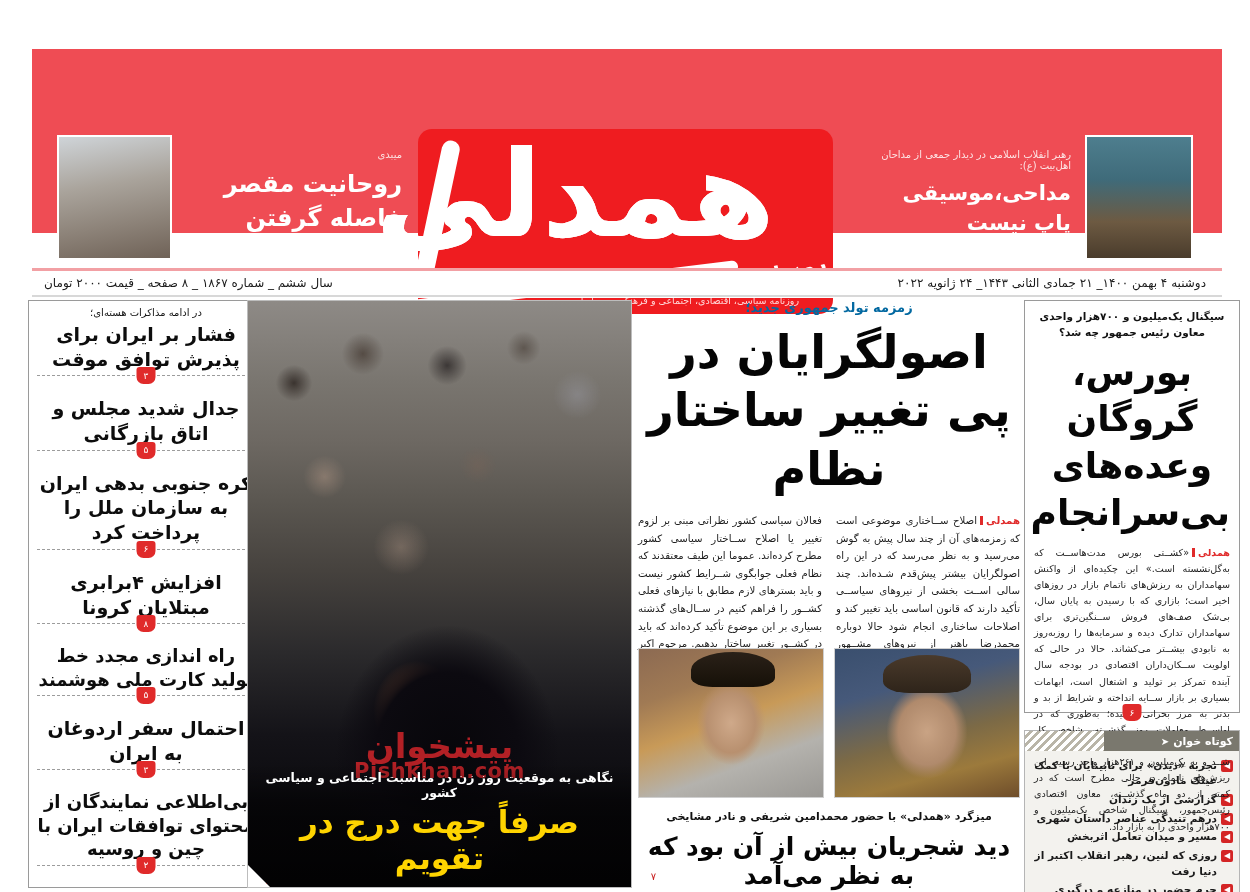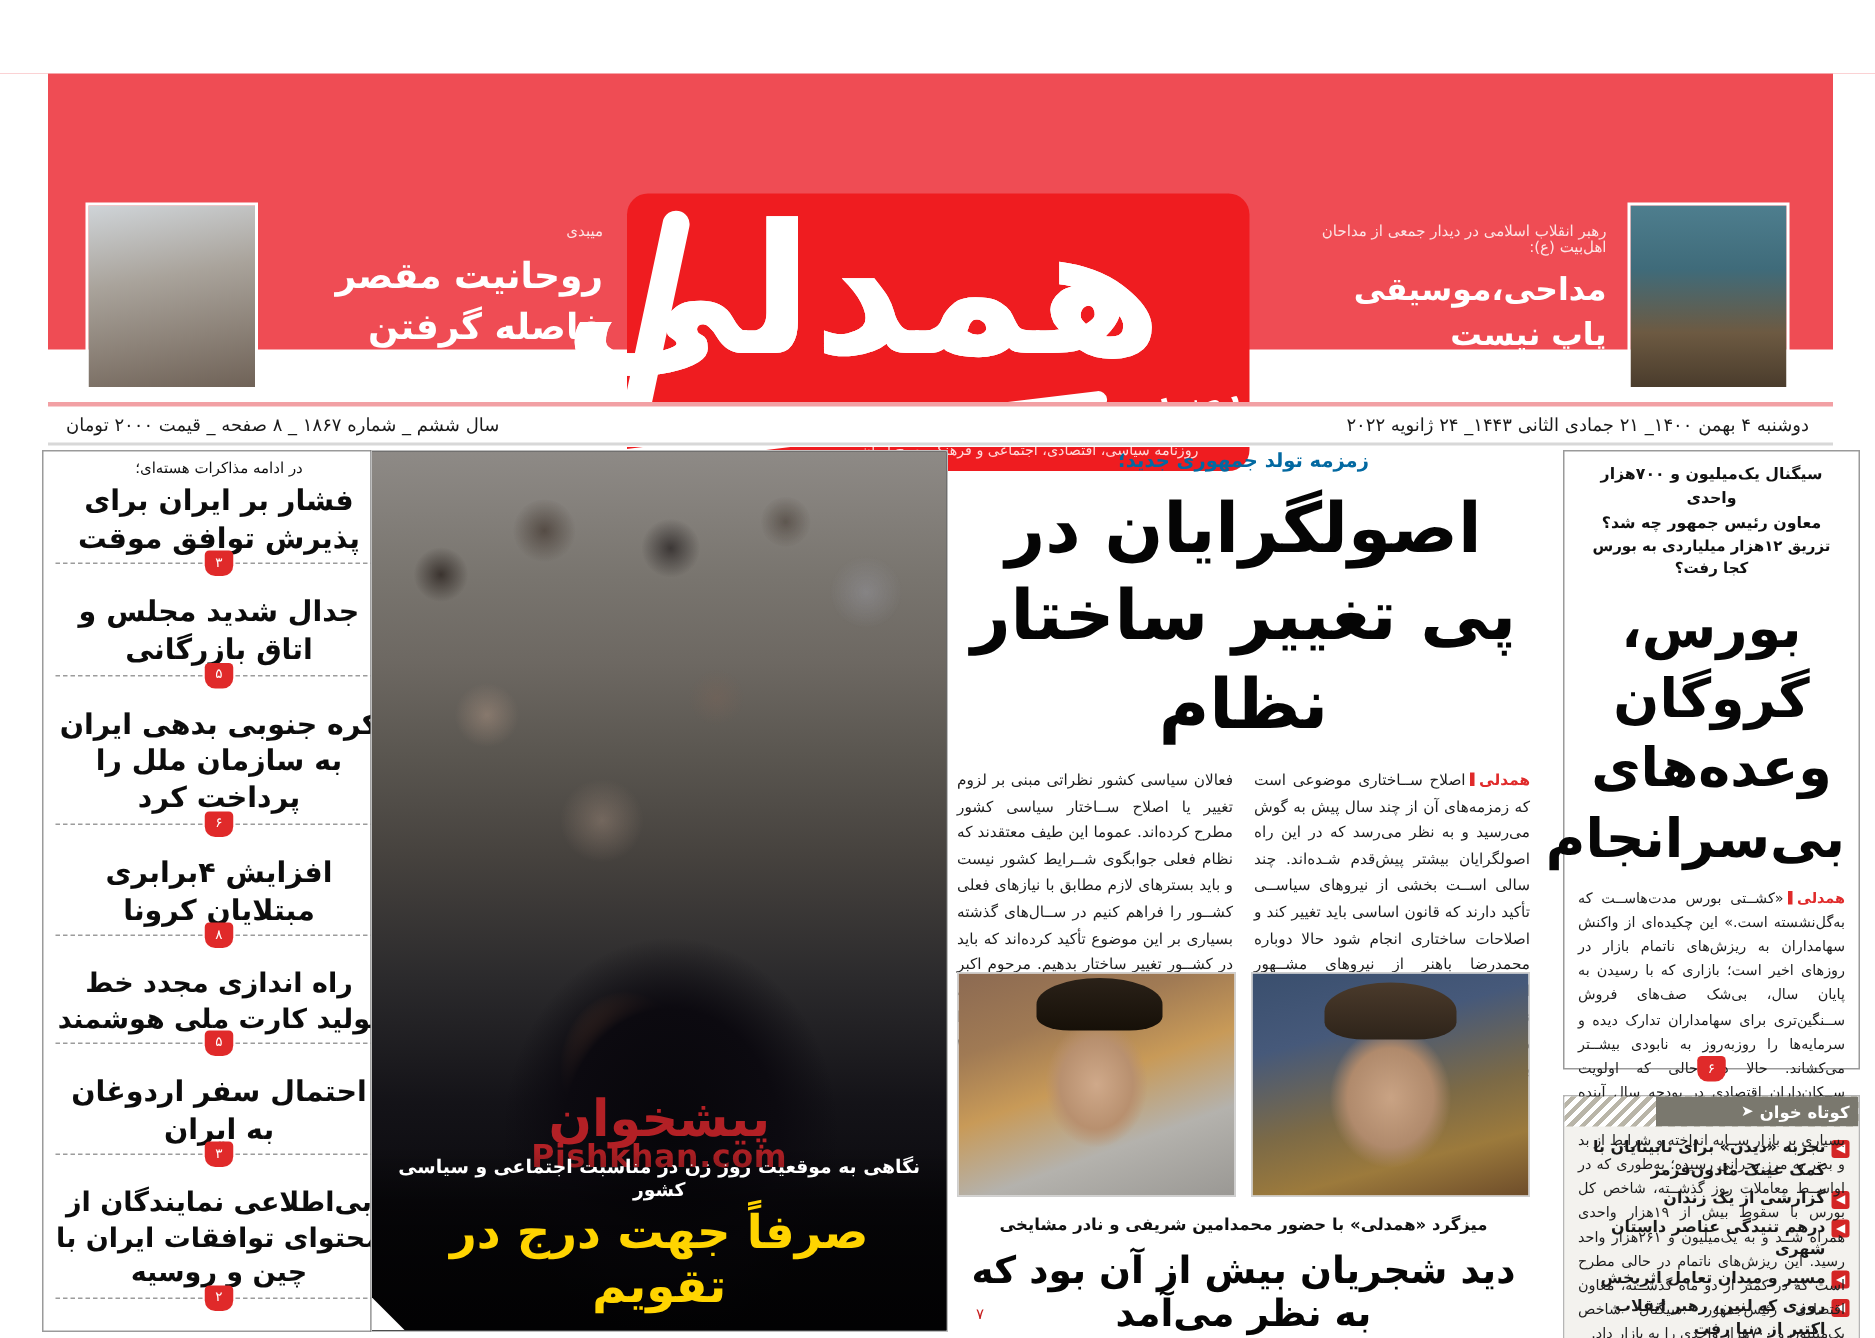--- a/index.html
+++ b/index.html
@@ -217,21 +217,21 @@
   }
   .lead-bottom-cap { position: absolute; left: 0; right: 0; top: 508px; direction: rtl; text-align: center; }
   .bot-kick { font-size: 11px; font-weight: bold; color: #111; line-height: 1.6; }
   .bot-title { font-size: 25px; font-weight: bold; color: #060606; margin-top: 6px; }
   .corner-pg2 {
     position: absolute; left: -2px; top: 562px; width: 20px; height: 20px;
     color: #c81f1f; font-size: 10px; display:flex; align-items:flex-end;
   }
 
   
-  .col-right { position: absolute; right: 0; top: 0; width: 198px; height: 588px; }
+  .col-right { position: absolute; right: 0; top: 0; width: 216px; height: 588px; }
   .econ-box { border: 1.5px solid #9a9a9a; padding: 7px 9px 4px; position: relative; height: 413px; }
   .econ-kick { direction: rtl; text-align: center; font-size: 10.5px; font-weight: bold; line-height: 1.55; color: #111; }
   .econ-kick .q { font-size: 10px; }
   .econ-title {
     direction: rtl; text-align: center; font-size: 36px; font-weight: bold;
     line-height: 1.3; color: #070707; margin: 9px 0 8px;
   }
   .econ-body {
     direction: rtl; text-align: justify; font-size: 9.6px; line-height: 1.68; color: #1d1d1d;
   }
@@ -398,21 +398,20 @@
       </div>
       <div class="corner-pg2">۷</div>
     </div>
 
     <div class="col-right">
 
       <div class="econ-box">
         <div class="econ-kick">
           <div>سیگنال یک‌میلیون و ۷۰۰هزار واحدی</div>
           <div>معاون رئیس جمهور چه شد؟</div>
-          <div class="q">تزریق ۱۲هزار میلیاردی به بورس کجا رفت؟</div>
         </div>
         <div class="econ-title">بورس، گروگان وعده‌های بی‌سرانجام</div>
         <div class="econ-body">
           <span class="brand-tag">همدلی</span><span class="brand-bar"></span><span>«کشــتی بورس مدت‌هاســت که به‌گل‌نشسته است.» این چکیده‌ای از واکنش سهامداران به ریزش‌های ناتمام بازار در روزهای اخیر است؛ بازاری که با رسیدن به پایان سال، بی‌شک صف‌های فروش ســنگین‌تری برای سهامداران تدارک دیده و سرمایه‌ها را روزبه‌روز به نابودی بیشــتر می‌کشاند. حالا در حالی که اولویت ســکان‌داران اقتصادی در بودجه سال آینده تمرکز بر تولید و اشتغال است، ابهامات بسیاری بر بازار ســایه انداخته و شرایط از بد و بدتر به مرز بحرانی رسیده؛ به‌طوری که در اواســط معاملات روز گذشــته، شاخص کل بورس با سقوط بیش از ۱۹هزار واحدی همراه شــد و به یک‌میلیون و ۲۶۱هزار واحد رسید. این ریزش‌های ناتمام در حالی مطرح است که در کمتر از دو ماه گذشــته، معاون اقتصادی رئیس‌جمهور، سیگنال شاخص یک‌میلیون و ۷۰۰هزار واحدی را به بازار داد.</span>
         </div>
         <div class="econ-badge">۶</div>
       </div>
 
       <div class="short-box">
         <div class="short-head">

